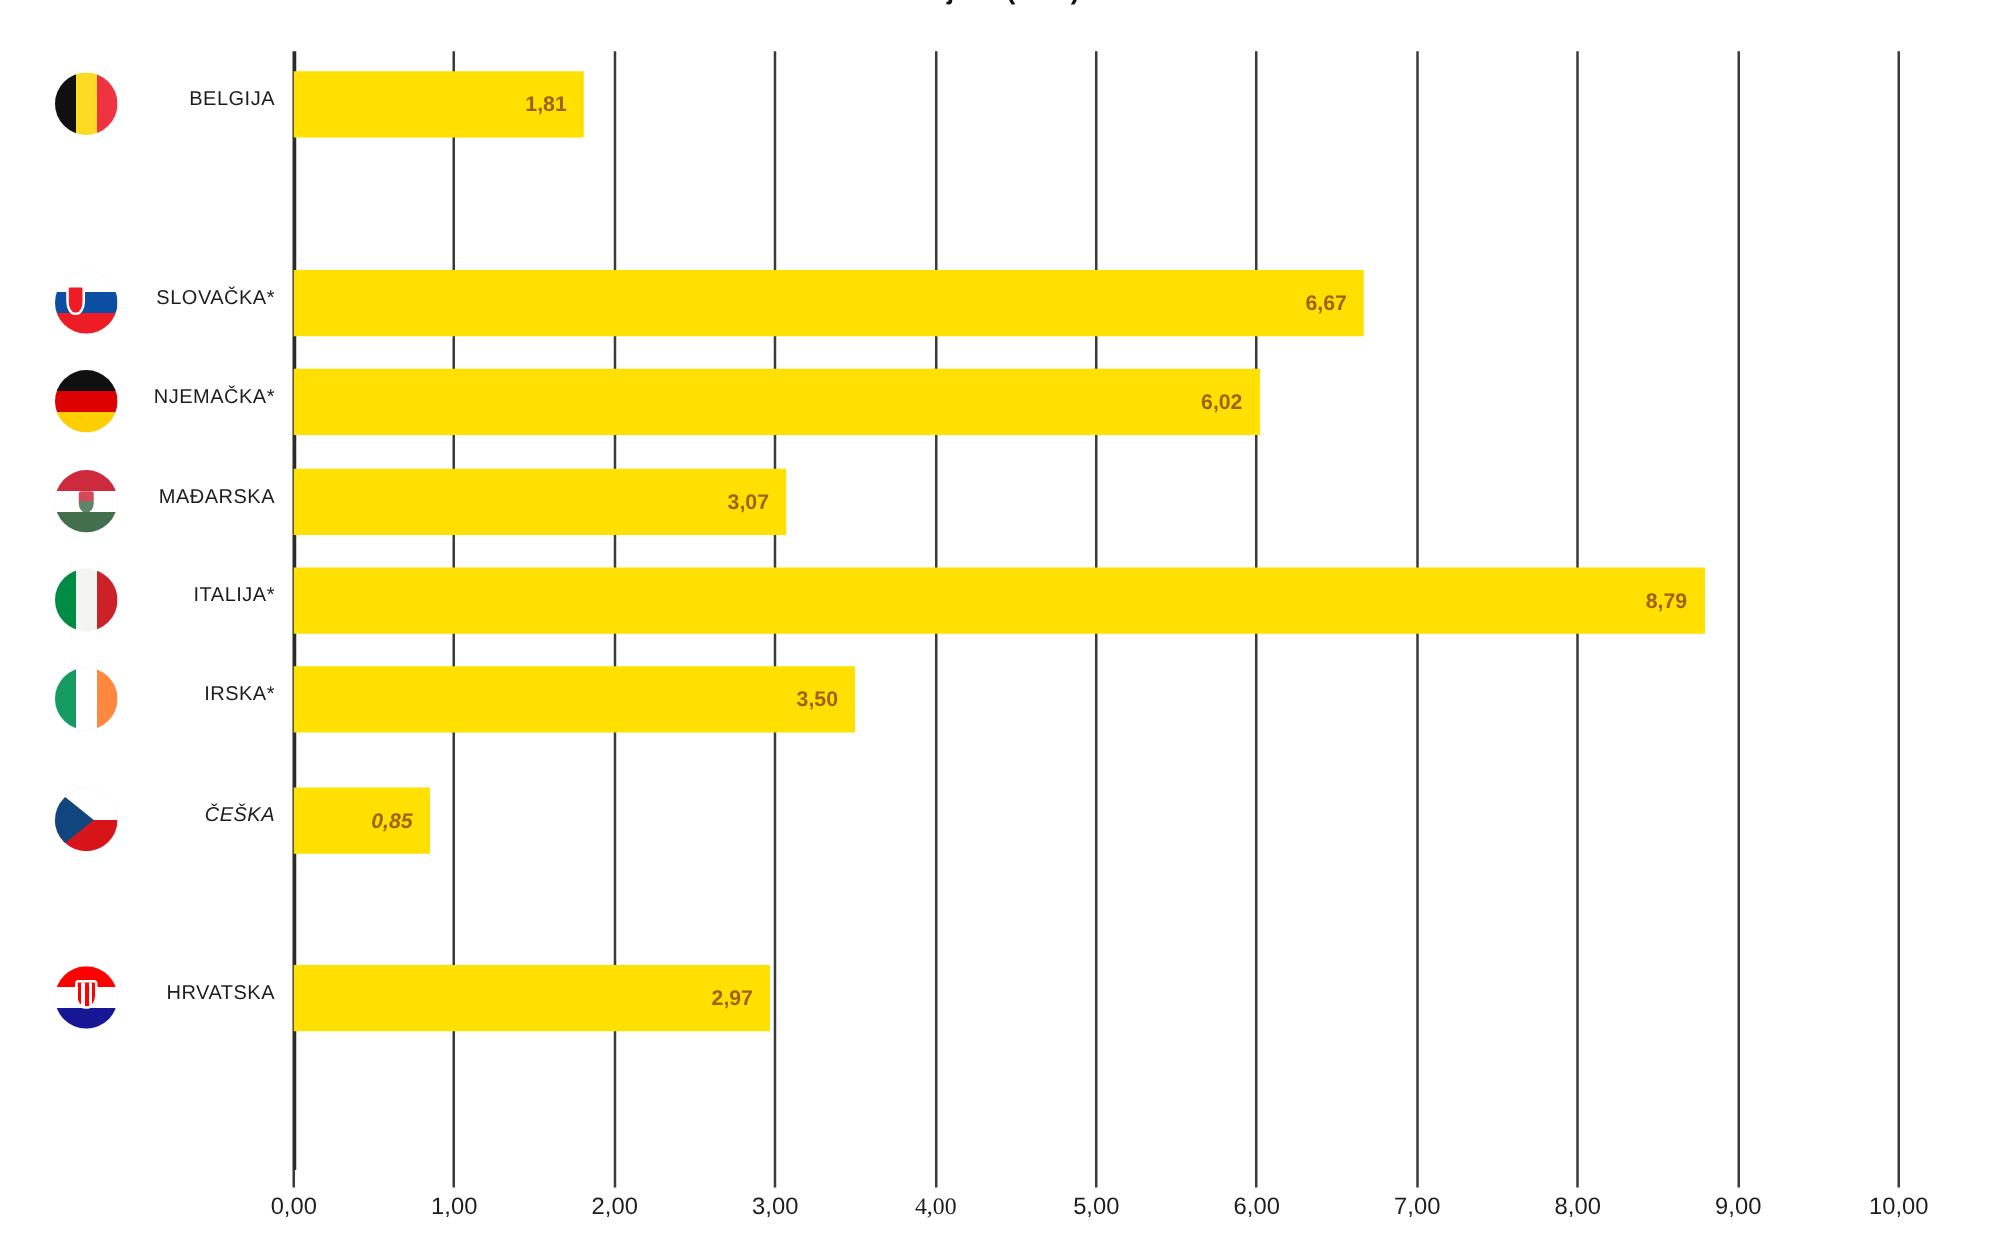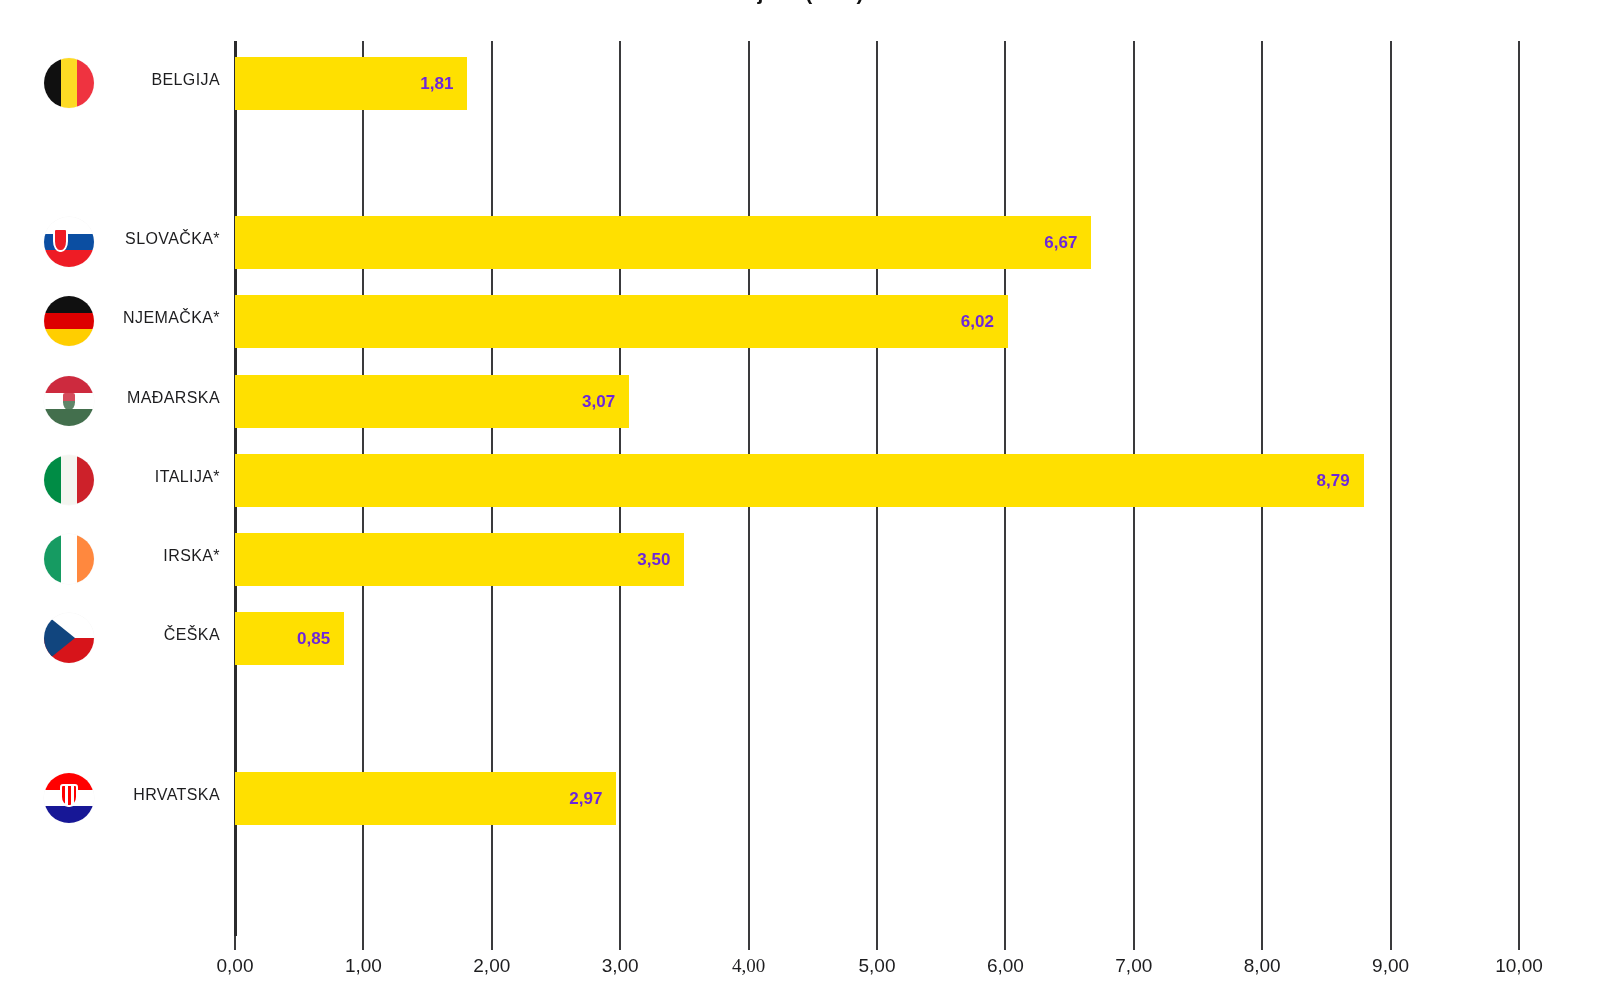--- a/index.html
+++ b/index.html
@@ -107,21 +107,21 @@
     background: #FFE000;
   }
 
   .bar-value {
     position: absolute;
     top: 13px;
     height: 53px;
     line-height: 53px;
     font-size: 17px;
     font-weight: bold;
-    color: #6d28d9;
+    color: #a16207;
     text-align: right;
   }
 
   
   .tick {
     position: absolute;
     top: 936px;
     width: 2px;
     height: 14px;
     background: #3a3a3c;
@@ -222,21 +222,21 @@
         <div class="bar-value" style="left: 235px; width: 1114.64px;">8,79</div>
       </div>
       <div class="row" style="top: 520.4px;">
         <span class="flag">
           <i style="background: linear-gradient(90deg, rgb(22, 155, 98) 0px, rgb(22, 155, 98) 33.3%, rgb(255, 255, 255) 33.3%, rgb(255, 255, 255) 66.6%, rgb(255, 136, 62) 66.6%, rgb(255, 136, 62) 100%);"></i>
         </span>
         <div class="cat-label">IRSKA*</div>
         <div class="bar" style="left: 235px; width: 449.4px; background: rgb(255, 224, 0);"></div>
         <div class="bar-value" style="left: 235px; width: 435.4px;">3,50</div>
       </div>
-      <div class="row" style="top: 599px;">
+      <div class="row" style="top: 617px; font-style: italic;">
         <span class="flag">
           <i style="background: linear-gradient(rgb(255, 255, 255) 0px, rgb(255, 255, 255) 50%, rgb(215, 20, 26) 50%, rgb(215, 20, 26) 100%);"></i>
           <i style="background: rgb(17, 69, 126); clip-path: polygon(0px 0px, 62% 50%, 0px 100%);"></i>
         </span>
         <div class="cat-label">ČEŠKA</div>
         <div class="bar" style="left: 235px; width: 109.14px; background: rgb(255, 224, 0);"></div>
         <div class="bar-value" style="left: 235px; width: 95.14px;">0,85</div>
       </div>
       <div class="row" style="top: 758.6px;">
         <span class="flag">

